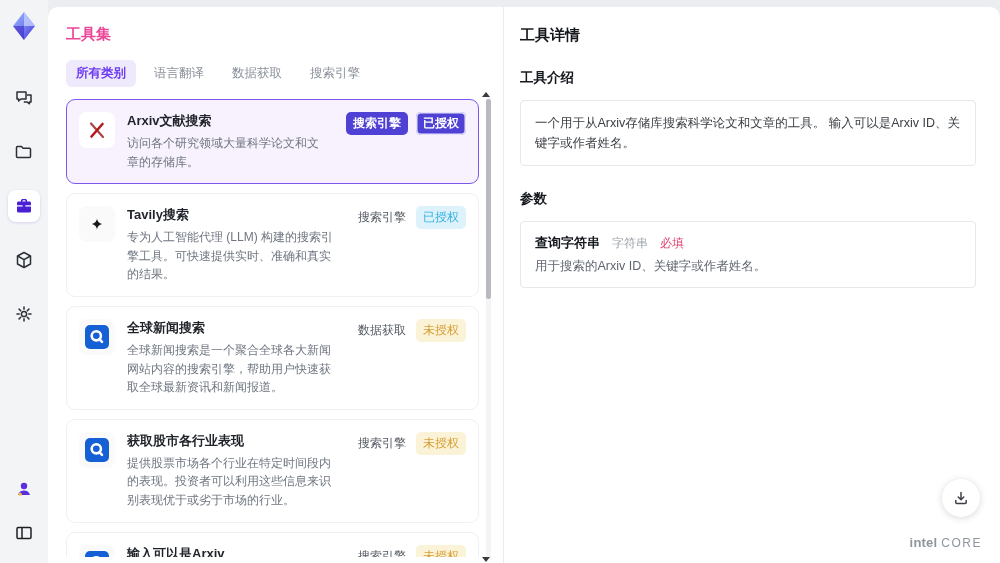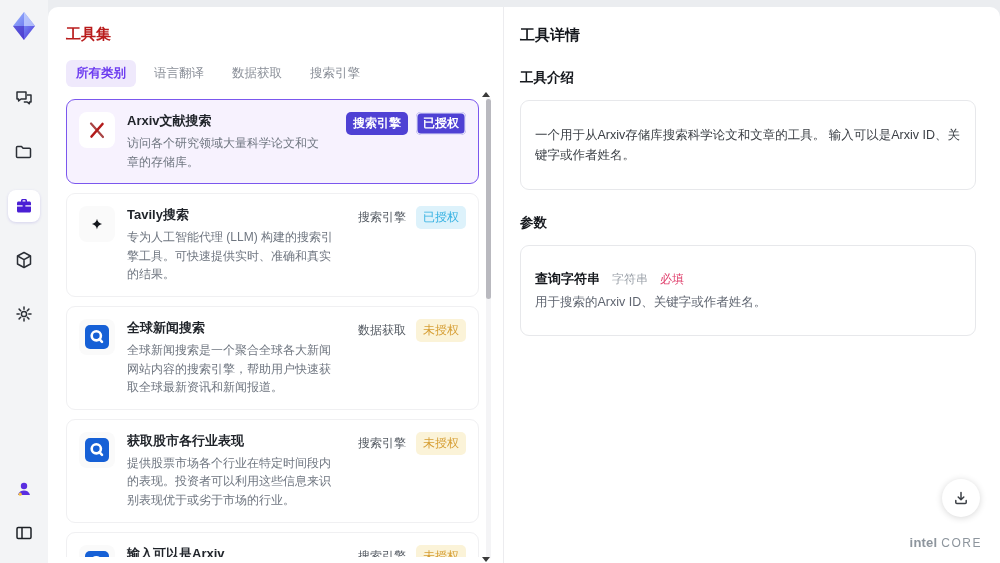--- a/index.html
+++ b/index.html
@@ -12,21 +12,21 @@
   .rail-nav { margin-top:40px; display:flex; flex-direction:column; gap:22px; align-items:center; }
   .rail-btn { width:32px; height:32px; display:flex; align-items:center; justify-content:center; border-radius:8px; cursor:pointer; }
   .rail-btn.active { background:#ffffff; box-shadow:0 1px 3px rgba(80,60,200,.18); }
   .rail-bottom { margin-top:auto; display:flex; flex-direction:column; gap:12px; align-items:center; padding-bottom:14px; }
 
   
   .panel { position:absolute; left:48px; top:7px; right:0; bottom:0; background:#ffffff; border-radius:10px 10px 0 0; display:flex; overflow:hidden; }
 
   
   .tools-col { width:455px; flex:none; padding:18px 0 0 18px; position:relative; }
-  .page-title { font-size:15px; font-weight:bold; color:#b91c1c; }
+  .page-title { font-size:15px; font-weight:bold; color:#ec4899; }
   .tabs { margin-top:16px; display:flex; align-items:center; gap:8px; }
   .tab { font-size:12.5px; color:#8a8f98; padding:5px 10px; border-radius:6px; cursor:pointer; white-space:nowrap; }
   .tab.active { background:#efe9fc; color:#6d3cf0; font-weight:bold;text-align:right; }
 
   .tool-list { margin-top:12px; padding-right:24px; height:calc(100% - 80px); overflow:hidden; position:relative; }
   .card { display:flex; gap:12px; padding:12px; border:1px solid #f0f0f2; border-radius:9px; margin-bottom:9px; background:#fff; cursor:pointer; }
   .card.selected { border:1.5px solid #7b57ee; background:#f7f2fe; }
   .tool-icon { width:36px; height:36px; border-radius:8px; flex:none; display:flex; align-items:center; justify-content:center; background:#fafafa; }
   .card.selected .tool-icon { background:#ffffff; }
   .tool-text { flex:1; min-width:0; }
@@ -47,21 +47,21 @@
   .scroll-arrow.up { top:-5px; border-bottom:5px solid #3a3a3a; }
   .scroll-arrow.down { bottom:-3px; border-top:5px solid #3a3a3a; }
 
   
   .v-divider { width:1px; background:#ececef; flex:none; }
 
   
   .details-col { flex:1; padding:19px 24px 0 16px; }
   .details-title { font-size:15px; font-weight:bold; color:#15181d; }
   .section-title { font-size:13.5px; font-weight:bold; color:#15181d; margin-top:24px; }
-  .info-box { margin-top:13px; border:1px solid #e7e8eb; border-radius:9px; padding:24px 14px; background:#fff; }
+  .info-box { margin-top:13px; border:1px solid #e7e8eb; border-radius:4px; padding:12px 14px; background:#fff; }
   .intro-text { font-size:12.5px; color:#3c4046; line-height:1.6; }
   .param-head { display:flex; align-items:flex-end; gap:12px; }
   .param-name { font-size:13px; font-weight:bold; color:#15181d; }
   .param-type { font-size:12px; color:#9aa0a8; }
   .param-required { font-size:12px; color:#e0426e; }
   .param-desc { font-size:12.5px; color:#5f6570; margin-top:6px; }
 
   
   .fab { position:absolute; right:20px; bottom:46px; width:38px; height:38px; border-radius:50%; background:#fff; box-shadow:0 1px 7px rgba(0,0,0,.16); display:flex; align-items:center; justify-content:center; cursor:pointer; z-index:6; }
   .brand { position:absolute; right:18px; bottom:13px; color:#8d959d; z-index:6; user-select:none; display:flex; align-items:baseline; gap:4px; }

